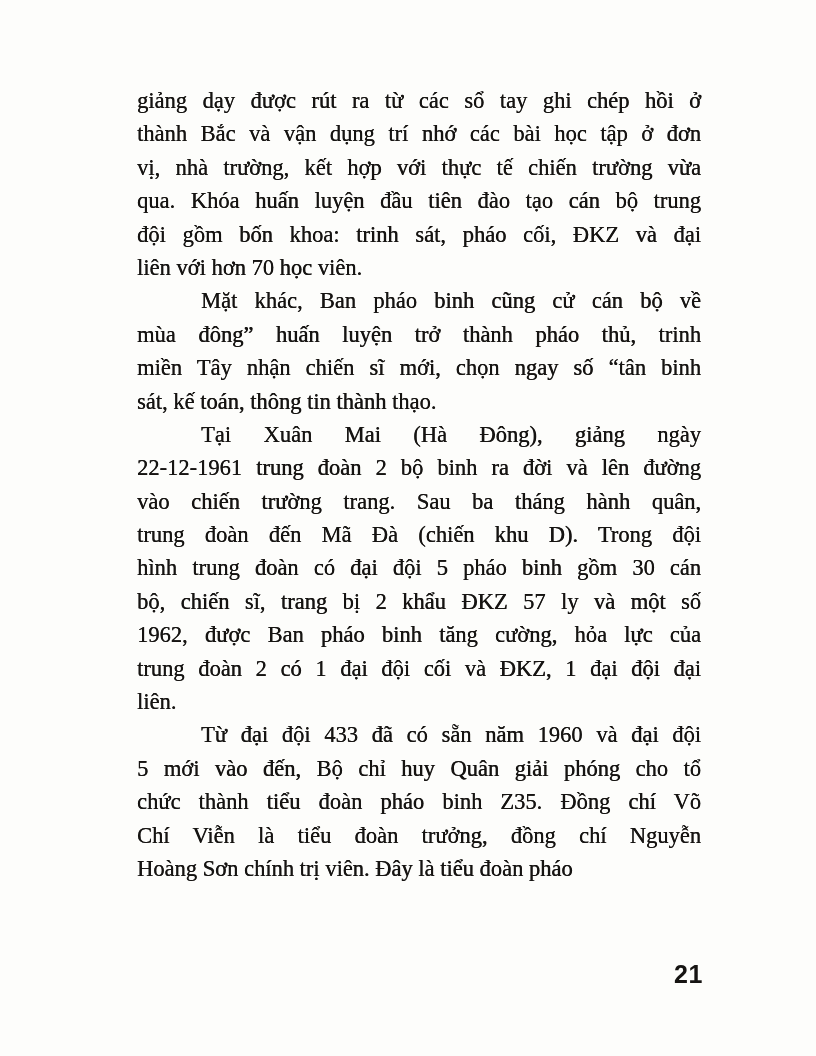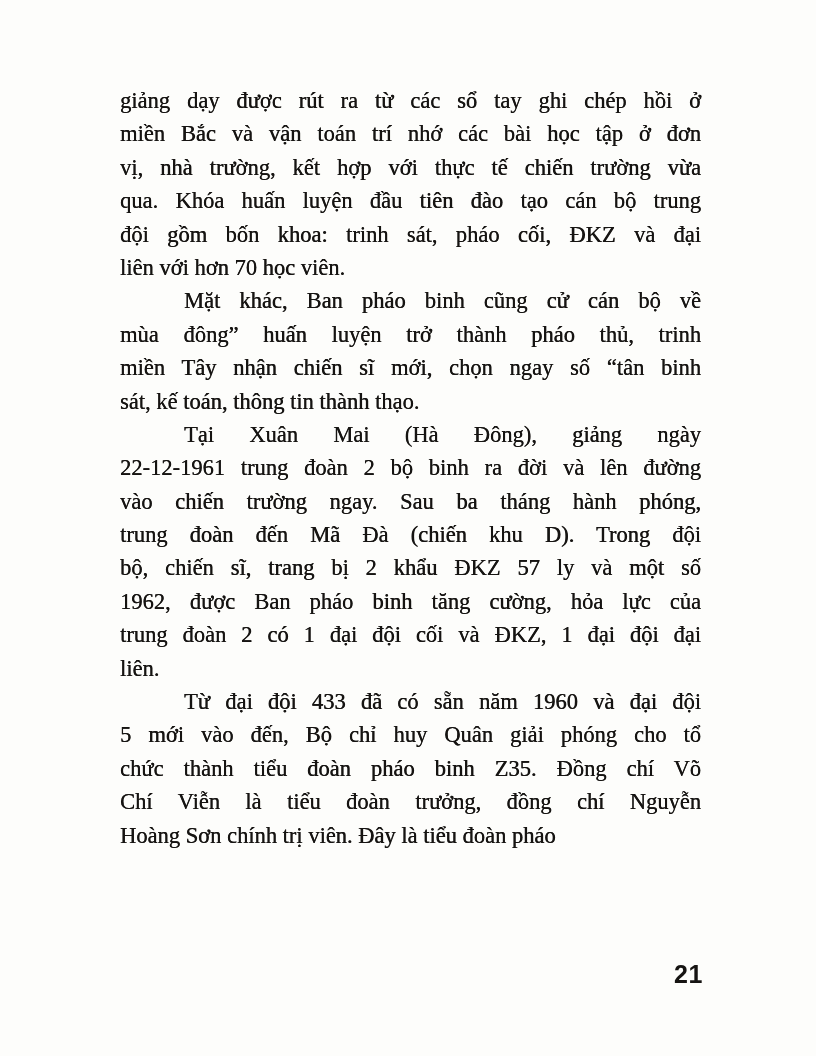--- a/index.html
+++ b/index.html
@@ -26,20 +26,21 @@
     font-size: 22.5px;
     line-height: 33.4px;
     color: var(--ink, #161412);
     text-shadow: 0.35px 0 0 currentColor;
   }
   .line {
     height: 33.4px;
     text-align: justify;
     text-align-last: justify;
     white-space: normal;
+    margin-left: 17px;
   }
   .line.par-end {
     text-align-last: left;
   }
   .line.indent {
     text-indent: 64px;
   }
   .page-number {
     position: absolute;
     left: 658px;
@@ -51,33 +52,34 @@
     letter-spacing: 0.5px;
     margin-left: 16px;
   }
 </style>
 </head>
 <body style="--ink: #161412; --paper: #fdfdfb;">
 
 <div class="page">
   <div class="text-block" id="text-block">
       <div class="line">giảng dạy được rút ra từ các sổ tay ghi chép hồi ở</div>
-      <div class="line">miền Bắc và vận toán trí nhớ các bài học tập ở đơn</div>
+      <div class="line">thành Bắc và vận dụng trí nhớ các bài học tập ở đơn</div>
       <div class="line">vị, nhà trường, kết hợp với thực tế chiến trường vừa</div>
       <div class="line">qua. Khóa huấn luyện đầu tiên đào tạo cán bộ trung</div>
       <div class="line">đội gồm bốn khoa: trinh sát, pháo cối, ĐKZ và đại</div>
       <div class="line par-end">liên với hơn 70 học viên.</div>
       <div class="line indent">Mặt khác, Ban pháo binh cũng cử cán bộ về</div>
       <div class="line">mùa đông” huấn luyện trở thành pháo thủ, trinh</div>
       <div class="line">miền Tây nhận chiến sĩ mới, chọn ngay số “tân binh</div>
       <div class="line par-end">sát, kế toán, thông tin thành thạo.</div>
       <div class="line indent">Tại Xuân Mai (Hà Đông), giảng ngày</div>
       <div class="line">22-12-1961 trung đoàn 2 bộ binh ra đời và lên đường</div>
-      <div class="line">vào chiến trường ngay. Sau ba tháng hành phóng,</div>
+      <div class="line">vào chiến trường trang. Sau ba tháng hành quân,</div>
       <div class="line">trung đoàn đến Mã Đà (chiến khu D). Trong đội</div>
+      <div class="line">hình trung đoàn có đại đội 5 pháo binh gồm 30 cán</div>
       <div class="line">bộ, chiến sĩ, trang bị 2 khẩu ĐKZ 57 ly và một số</div>
       <div class="line">1962, được Ban pháo binh tăng cường, hỏa lực của</div>
       <div class="line">trung đoàn 2 có 1 đại đội cối và ĐKZ, 1 đại đội đại</div>
       <div class="line par-end">liên.</div>
       <div class="line indent">Từ đại đội 433 đã có sẵn năm 1960 và đại đội</div>
       <div class="line">5 mới vào đến, Bộ chỉ huy Quân giải phóng cho tổ</div>
       <div class="line">chức thành tiểu đoàn pháo binh Z35. Đồng chí Võ</div>
       <div class="line">Chí Viễn là tiểu đoàn trưởng, đồng chí Nguyễn</div>
       <div class="line par-end">Hoàng Sơn chính trị viên. Đây là tiểu đoàn pháo</div>
     </div>

